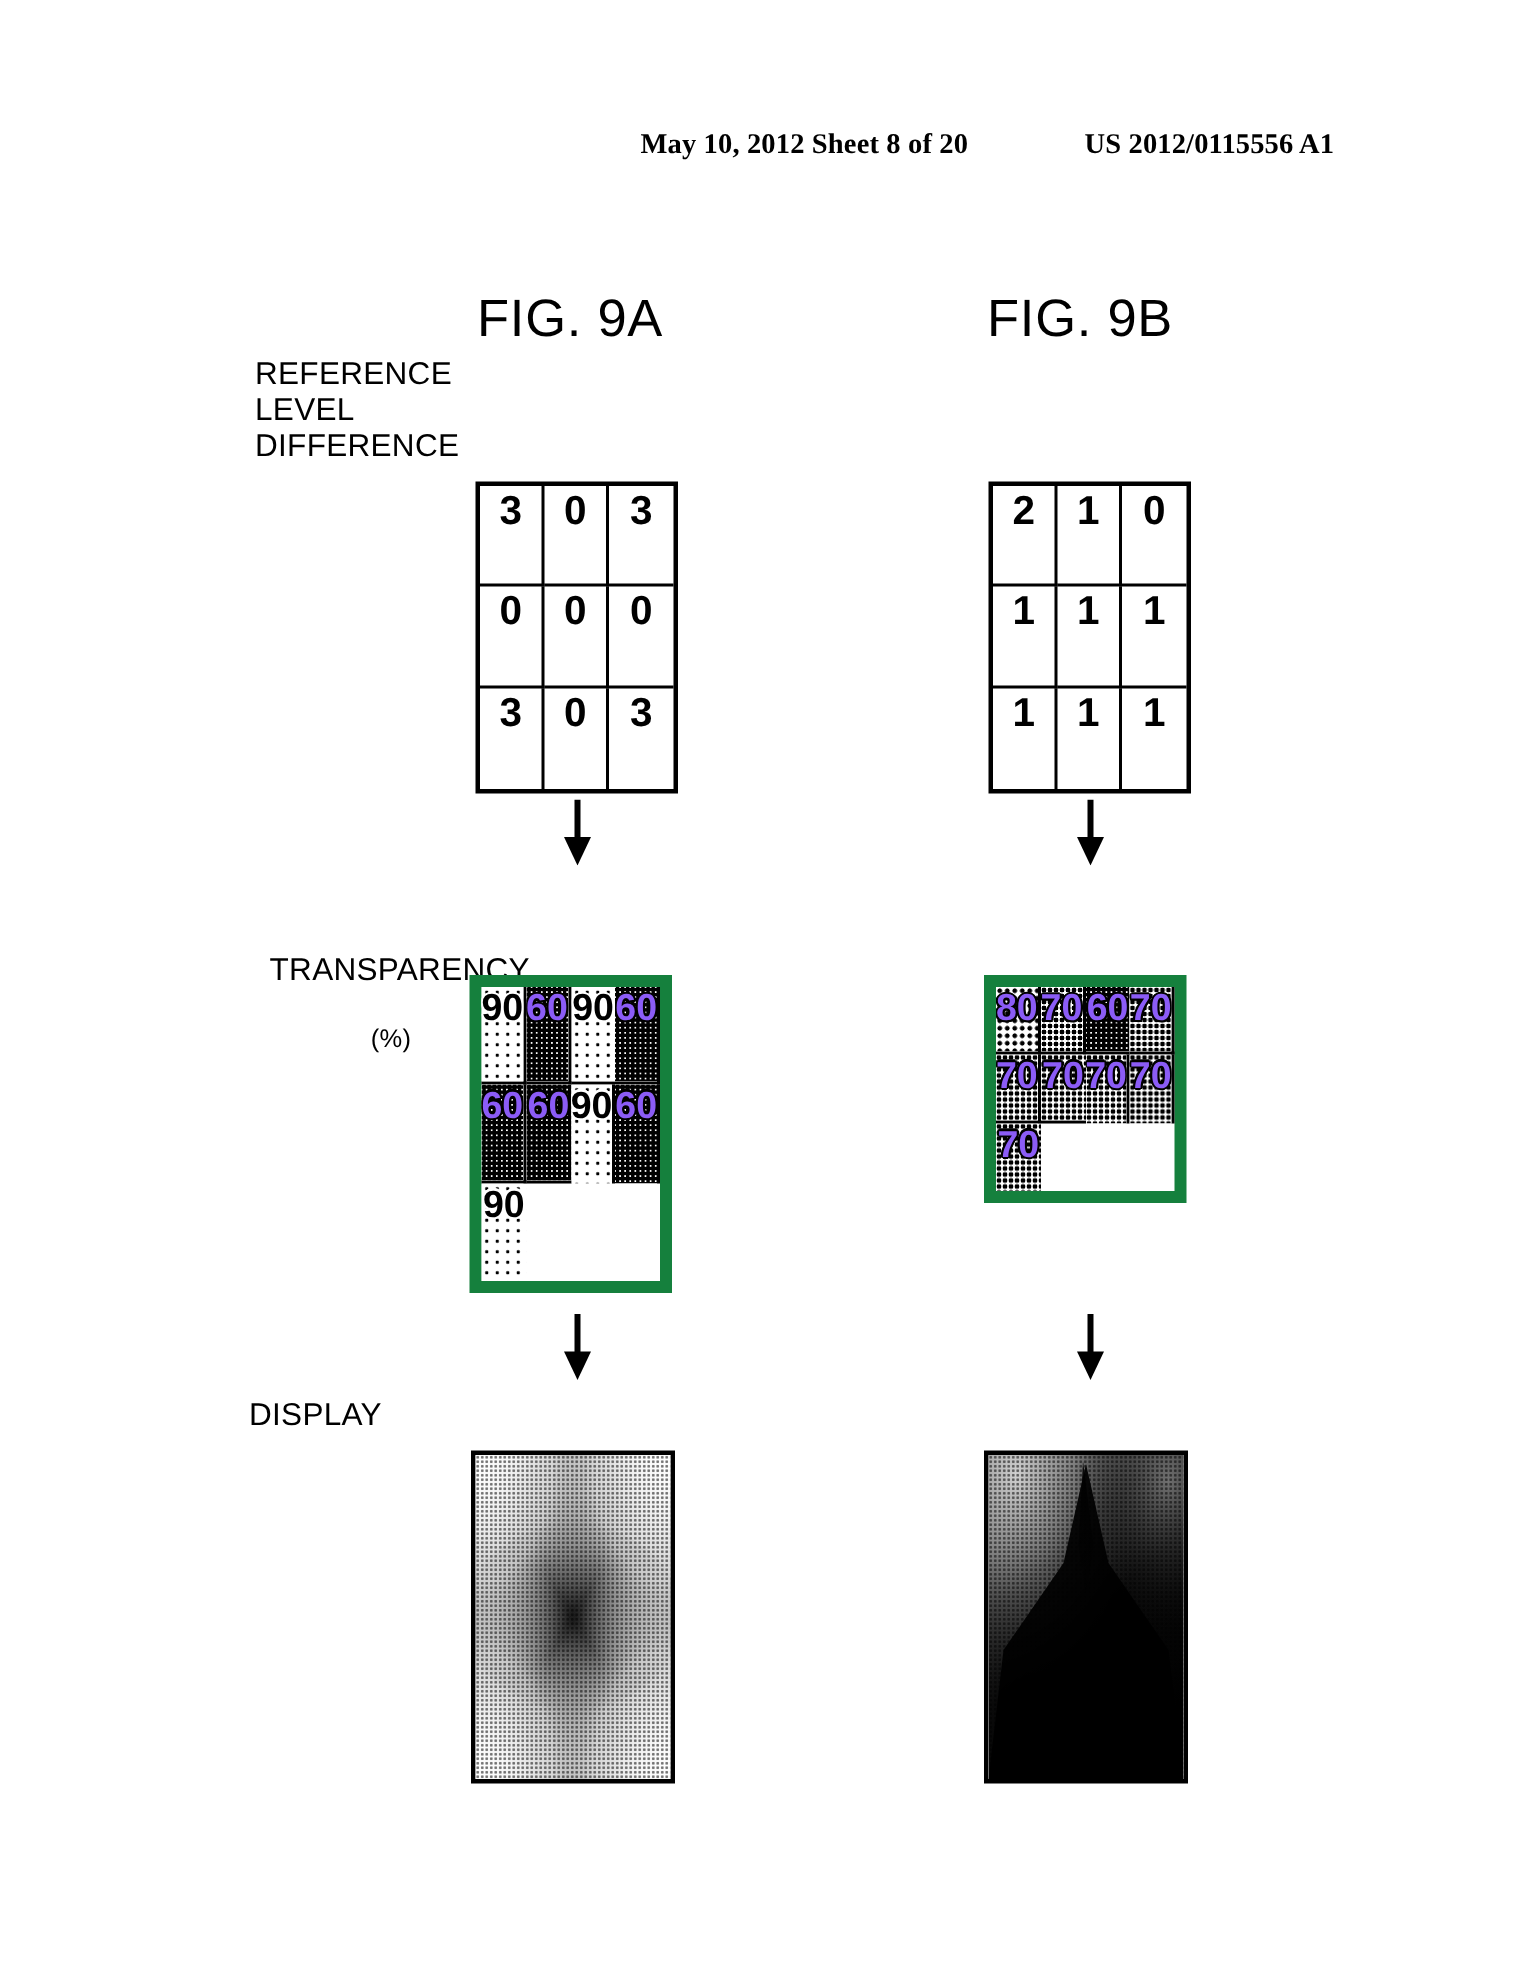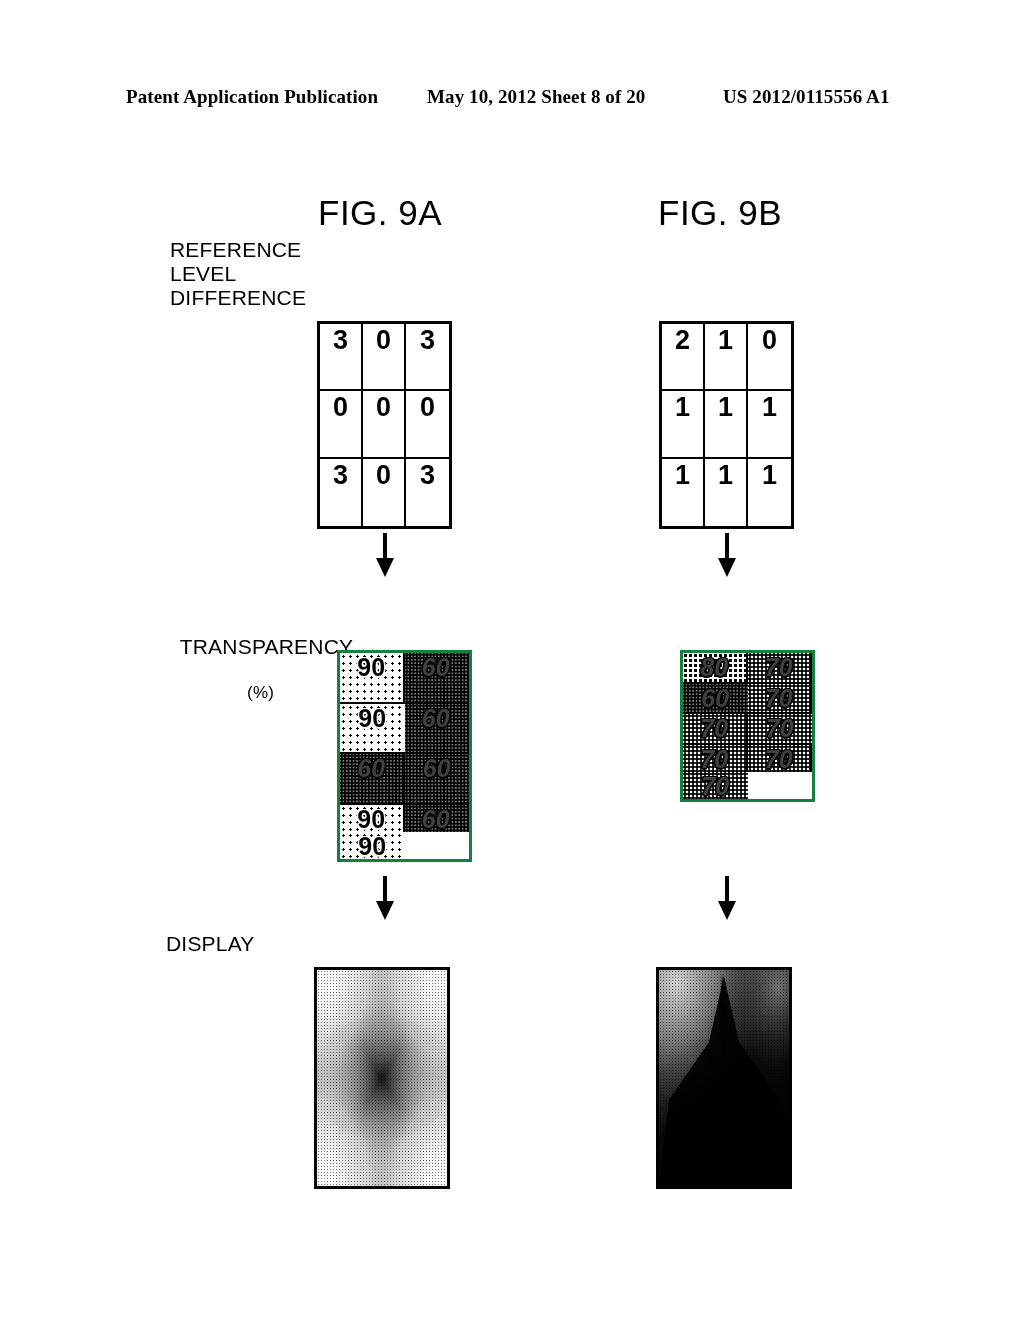--- a/index.html
+++ b/index.html
@@ -116,26 +116,25 @@
   .matrix .cell:nth-child(3n) { border-right: none; }
   .matrix .cell:nth-child(n+7) { border-bottom: none; }
 
   #matrix-a { left: 317px; top: 321px; width: 135px; height: 208px; }
   #matrix-b { left: 659px; top: 321px; width: 135px; height: 208px; }
 
   
   .tgrid {
     position: absolute;
     display: grid;
-    grid-template-columns: repeat(2, 1fr);
+    grid-template-columns: repeat(4, 1fr);
     grid-template-rows: repeat(3, 1fr);
-    border: 3px solid #15803d;
+    border: 8px solid #15803d;
     box-sizing: border-box;
     background: #fff;
-    margin-left: 24px;
   }
   .tgrid .tcell {
     position: relative;
     border-right: 2px solid #000;
     border-bottom: 2px solid #000;
     box-sizing: border-box;
     display: flex;
     align-items: flex-start;
     justify-content: center;
     padding-top: 2px;
@@ -153,25 +152,24 @@
   }
   
   .tcell.lightbg .tval {
     color: #000;
     text-shadow:
       1.5px 0 0 #fff, -1.5px 0 0 #fff, 0 1.5px 0 #fff, 0 -1.5px 0 #fff,
       1px 1px 0 #fff, -1px -1px 0 #fff, 1px -1px 0 #fff, -1px 1px 0 #fff;
   }
   
   .tcell.darkbg .tval {
-    color: #404040;
+    color: #8b5cf6;
     text-shadow:
       1.5px 0 0 #000, -1.5px 0 0 #000, 0 1.5px 0 #000, 0 -1.5px 0 #000,
       1px 1px 0 #000, -1px -1px 0 #000, 1px -1px 0 #000, -1px 1px 0 #000;
-    font-style: italic;
   }
   
   .tcell .dither {
     position: absolute;
     left: 0; top: 0; right: 0; bottom: 0;
     z-index: 1;
   }
   
   .d90 { background-color:#fff;
     background-image: radial-gradient(circle at 50% 50%, #000 1.1px, transparent 1.3px);
@@ -217,21 +215,20 @@
   }
   #arrow-a1 { left: 372px; top: 533px; }
   #arrow-b1 { left: 714px; top: 533px; }
   #arrow-a2 { left: 372px; top: 876px; }
   #arrow-b2 { left: 714px; top: 876px; }
 </style>
 </head>
 <body>
 
 <div class="page-header">
-  <span class="hdr-pub">Patent Application Publication</span>
   <span class="hdr-date">May 10, 2012  Sheet 8 of 20</span>
   <span class="hdr-num">US 2012/0115556 A1</span>
 </div>
 
 <div class="fig-title" id="fig-title-a">FIG. 9A</div>
 <div class="fig-title" id="fig-title-b">FIG. 9B</div>
 
 <div class="row-label" id="label-reference">REFERENCE
 LEVEL
 DIFFERENCE</div>

